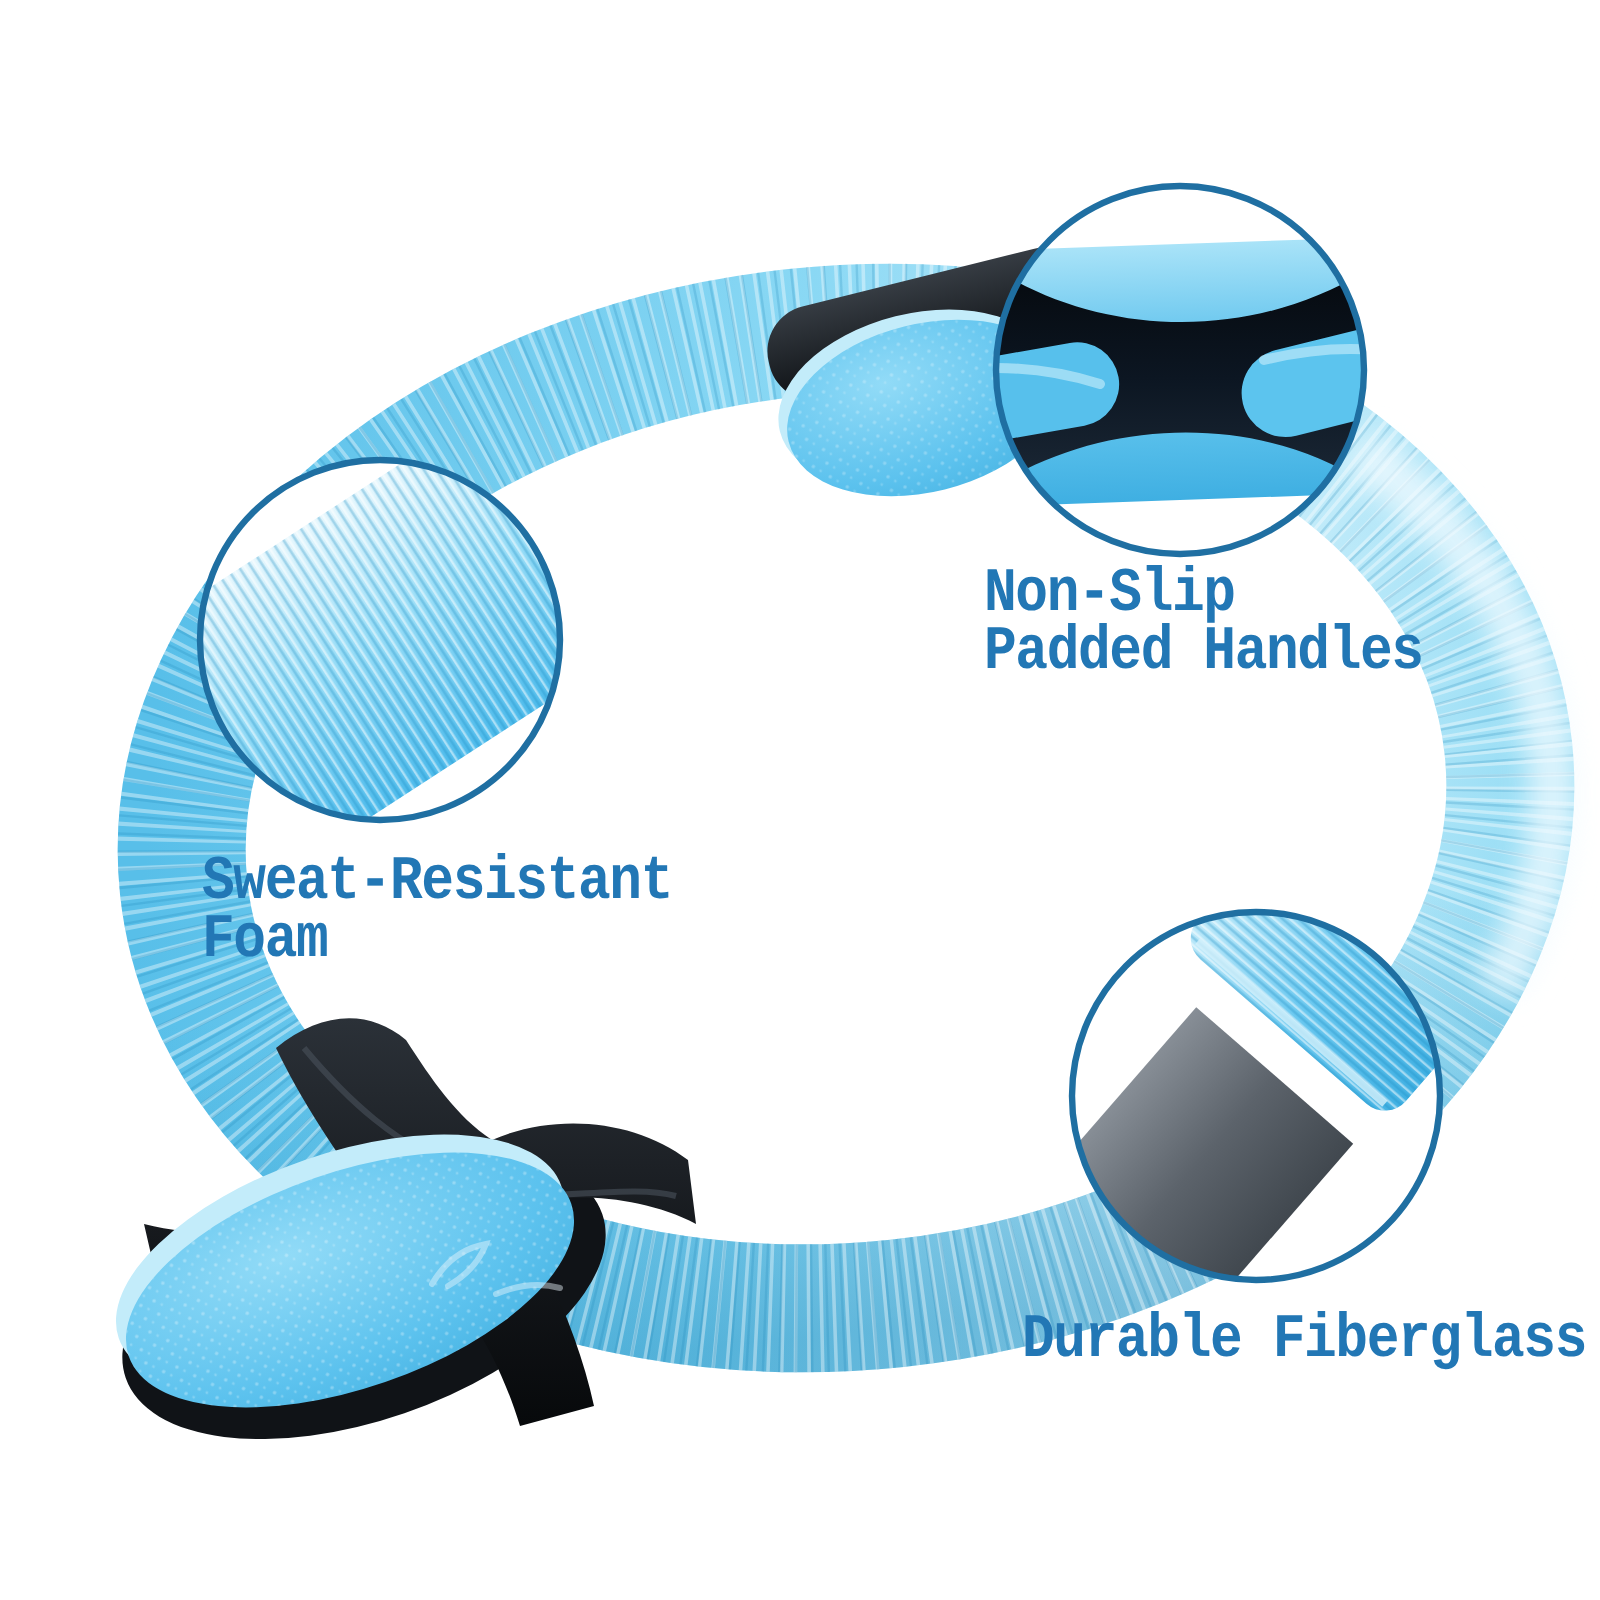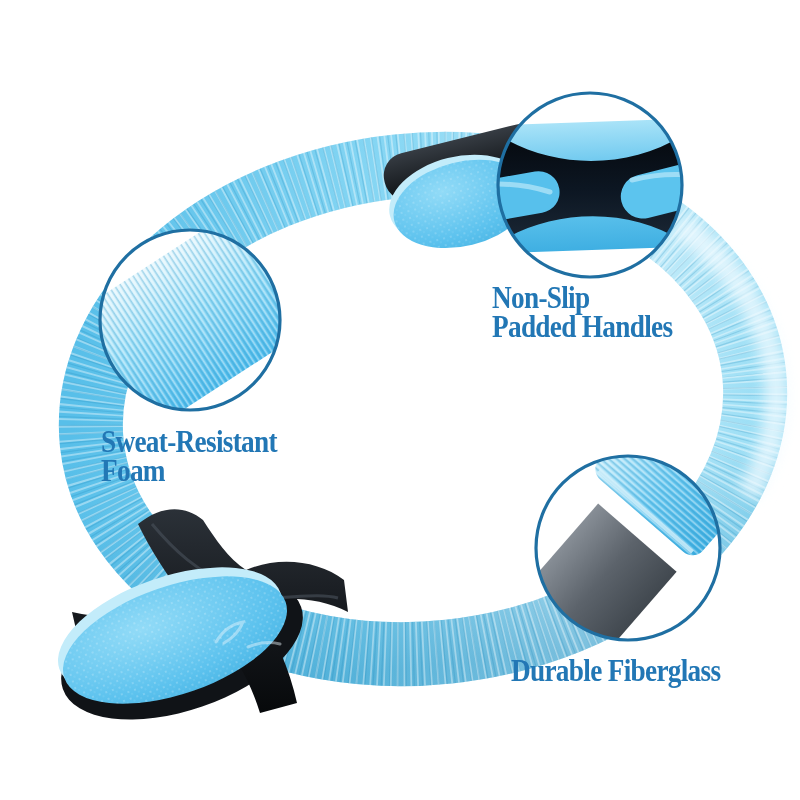--- a/index.html
+++ b/index.html
@@ -5,21 +5,21 @@
   :root{
     --label-blue:#2277b5;
     --circle-border:#1f6fa2;
   }
   html,body{margin:0;padding:0;background:#fff;}
   .stage{
     position:relative;
     width:800px;height:800px;
     background:#ffffff;
     overflow:hidden;
-    font-family:Liberation Serif, serif;
+    font-family:Liberation Mono, monospace;
   }
   .stage svg{position:absolute;left:0;top:0;}
   .callout-label{
     position:absolute;
     color:var(--label-blue);
     font-weight:bold;
     font-size:31px;
     line-height:0.95;
     letter-spacing:-0.8px;
     transform:scaleX(0.88);

